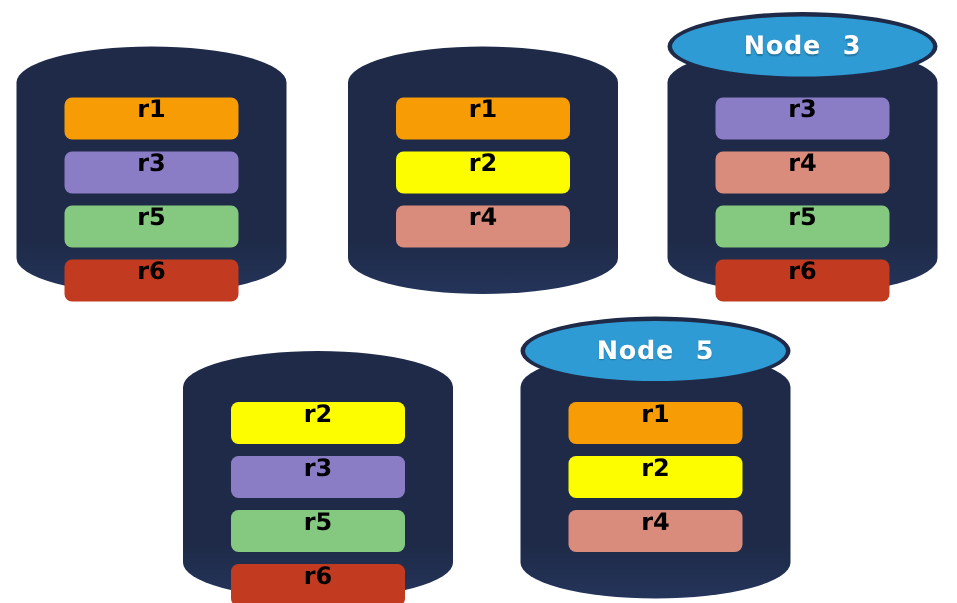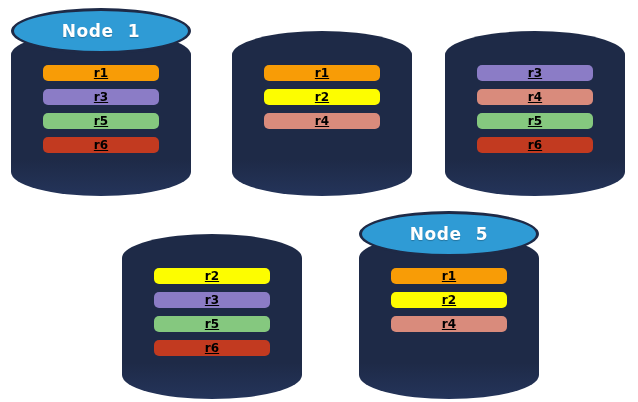--- a/index.html
+++ b/index.html
@@ -18,21 +18,21 @@
   .cylinder {
     position: absolute;
     width: 180px;
     height: 188px;
   }
   
   .pos-1 { left: 11px;  top: 8px;   }
   .pos-2 { left: 232px; top: 8px;   }
   .pos-3 { left: 445px; top: 8px;   }
   .pos-4 { left: 122px; top: 211px; }
-  .pos-5 { left: 347px; top: 211px; margin-left: 12px; }
+  .pos-5 { left: 347px; top: 211px; }
 
   .cyl-body {
     position: absolute;
     left: 0;
     right: 0;
     top: 23px;
     bottom: 0;
     border-radius: 50% / 24px;
     background: linear-gradient(180deg, #1E2A47 0%, #1E2A47 78%, #24345A 100%);
   }
@@ -64,56 +64,55 @@
     left: 0;
     right: 0;
     top: 57px;
     display: flex;
     flex-direction: column;
     align-items: center;
     gap: 8px;
   }
   .bar {
     width: 116px;
-    height: 16px;
+    height: 28px;
     border-radius: 5px;
     color: #000000;
-    font-size: 12px;
+    font-size: 16px;
     font-weight: bold;
     line-height: 16px;
     text-align: center;
-    text-decoration: underline;
   }
 </style>
 </head>
 <body>
 
 <div id="canvas">
     <div class="cylinder pos-1">
       <div class="cyl-body"></div>
-      <div class="cyl-top">
-        <span class="node-title">Node 1</span>
-      </div>
       <div class="bars">
         <div class="bar" style="background: rgb(248, 156, 6);">r1</div>
         <div class="bar" style="background: rgb(139, 124, 198);">r3</div>
         <div class="bar" style="background: rgb(133, 200, 127);">r5</div>
         <div class="bar" style="background: rgb(194, 58, 32);">r6</div>
       </div>
     </div>
     <div class="cylinder pos-2">
       <div class="cyl-body"></div>
       <div class="bars">
         <div class="bar" style="background: rgb(248, 156, 6);">r1</div>
         <div class="bar" style="background: rgb(253, 253, 0);">r2</div>
         <div class="bar" style="background: rgb(217, 139, 124);">r4</div>
       </div>
     </div>
     <div class="cylinder pos-3">
       <div class="cyl-body"></div>
+      <div class="cyl-top">
+        <span class="node-title">Node 3</span>
+      </div>
       <div class="bars">
         <div class="bar" style="background: rgb(139, 124, 198);">r3</div>
         <div class="bar" style="background: rgb(217, 139, 124);">r4</div>
         <div class="bar" style="background: rgb(133, 200, 127);">r5</div>
         <div class="bar" style="background: rgb(194, 58, 32);">r6</div>
       </div>
     </div>
     <div class="cylinder pos-4">
       <div class="cyl-body"></div>
       <div class="bars">

